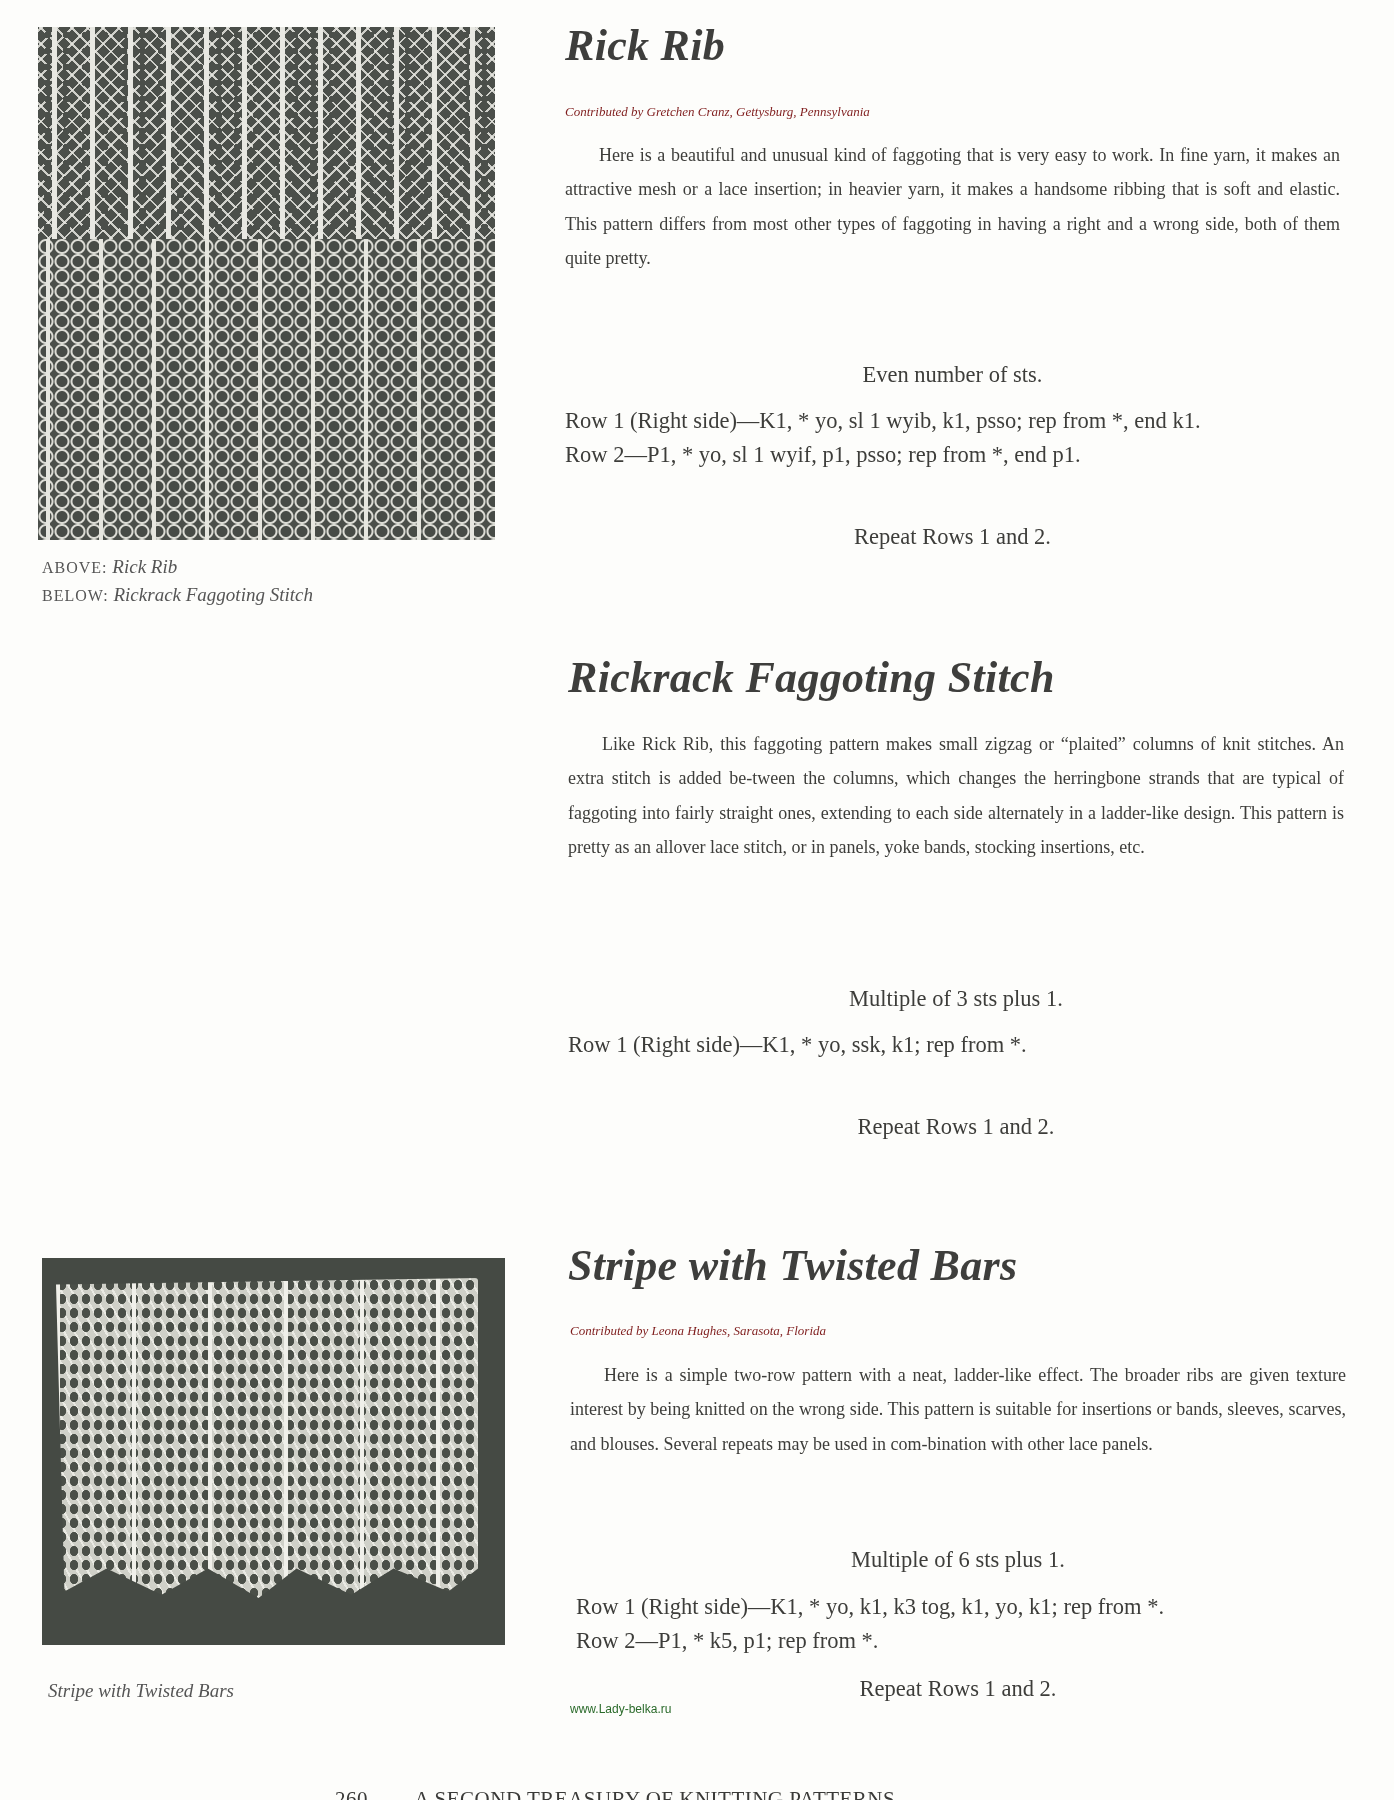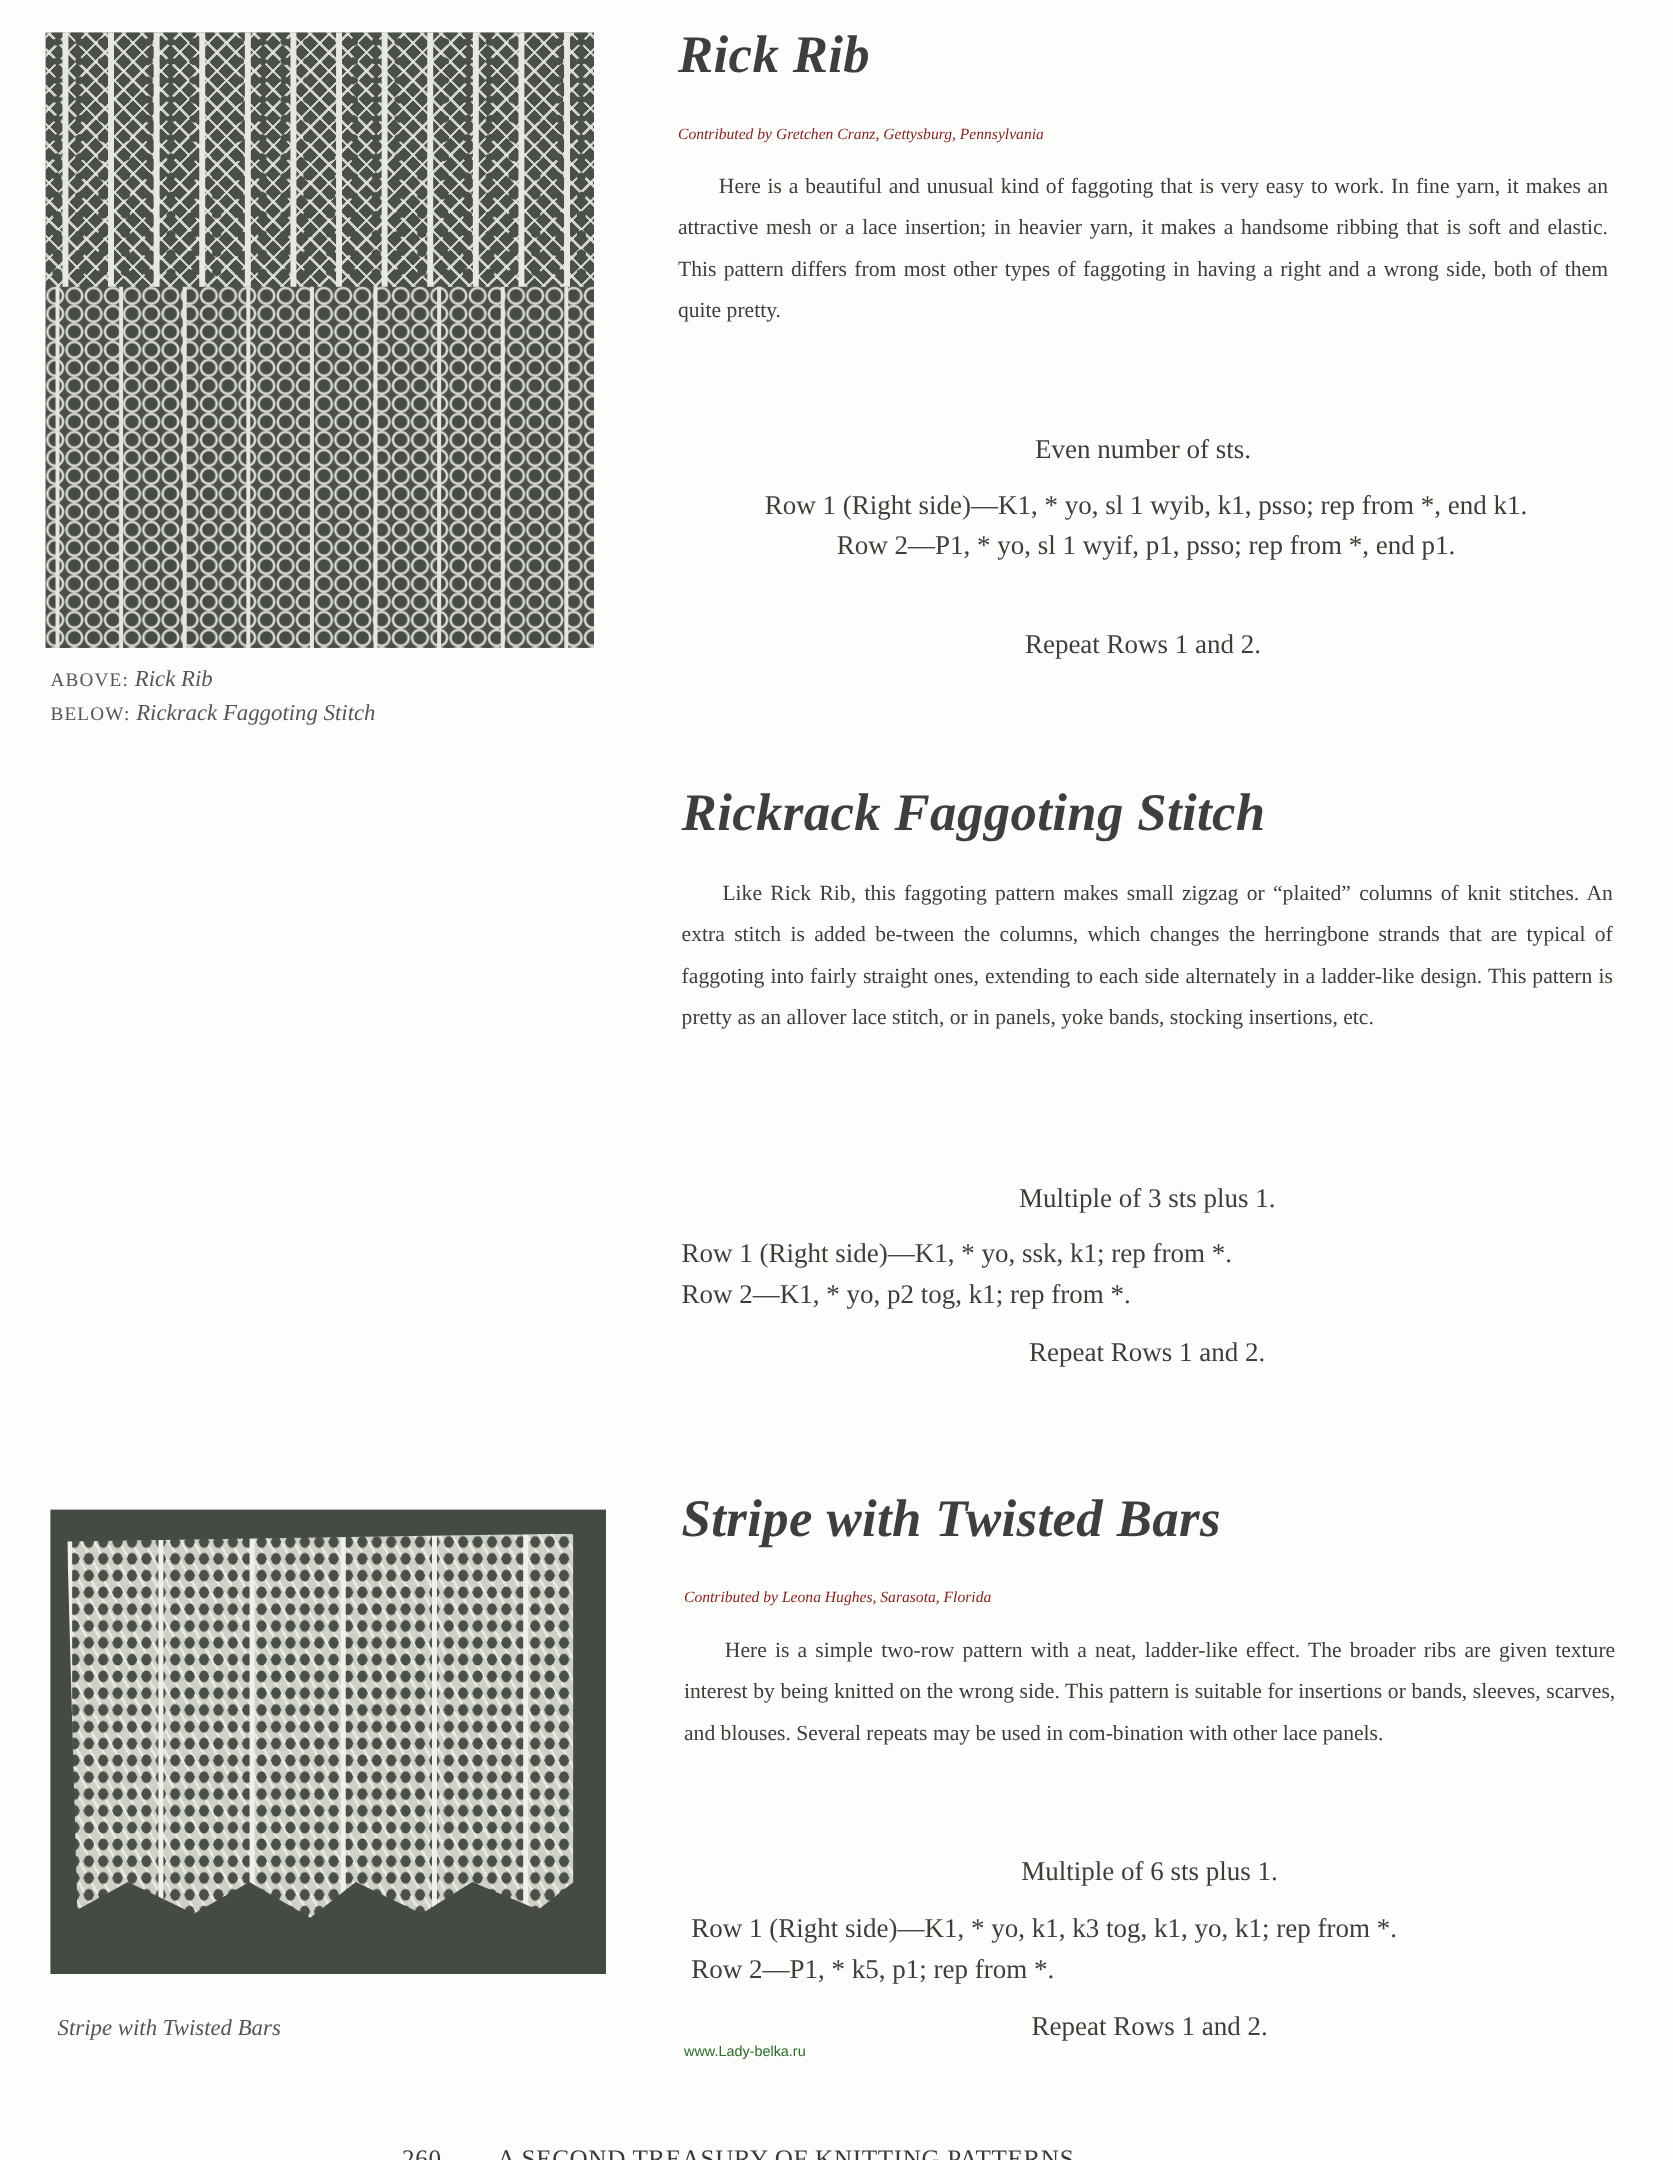--- a/index.html
+++ b/index.html
@@ -77,32 +77,31 @@
   <div>
     <span class="sc">BELOW:</span>
     <span class="it">Rickrack Faggoting Stitch</span>
   </div>
 </div>
 
 <h1 class="title" style="left:565px; top:20px;">Rick Rib</h1>
 <div class="contrib" style="left:565px; top:104px;">Contributed by Gretchen Cranz, Gettysburg, Pennsylvania</div>
 <div class="para" style="left:565px; top:138px; width:775px;"><span class="indent"></span><span>Here is a beautiful and unusual kind of faggoting that is very easy to work. In fine yarn, it makes an attractive mesh or a lace insertion; in heavier yarn, it makes a handsome ribbing that is soft and elastic. This pattern differs from most other types of faggoting in having a right and a wrong side, both of them quite pretty.</span></div>
 <div class="center" style="left:565px; top:362px; width:775px;">Even number of sts.</div>
-<div class="rows" style="left:565px; top:404px; width:780px;text-align:center;">
+<div class="rows" style="left:565px; top:404px; width:780px;">
   <div class="row">Row 1 (Right side)—K1, * yo, sl 1 wyib, k1, psso; rep from *, end k1.</div>
   <div class="row">Row 2—P1, * yo, sl 1 wyif, p1, psso; rep from *, end p1.</div>
 </div>
 <div class="center" style="left:565px; top:524px; width:775px;">Repeat Rows 1 and 2.</div>
 
 <h1 class="title" style="left:568px; top:652px;">Rickrack Faggoting Stitch</h1>
 <div class="para" style="left:568px; top:727px; width:776px;"><span class="indent"></span><span>Like Rick Rib, this faggoting pattern makes small zigzag or “plaited” columns of knit stitches. An extra stitch is added be-tween the columns, which changes the herringbone strands that are typical of faggoting into fairly straight ones, extending to each side alternately in a ladder-like design. This pattern is pretty as an allover lace stitch, or in panels, yoke bands, stocking insertions, etc.</span></div>
 <div class="center" style="left:568px; top:986px; width:776px;">Multiple of 3 sts plus 1.</div>
 <div class="rows" style="left:568px; top:1028px; width:780px;font-family:Liberation Serif, serif;">
   <div class="row">Row 1 (Right side)—K1, * yo, ssk, k1; rep from *.</div>
-  <div class="row">Row 2—K1, * yo, p2 tog, k1; rep from *.</div>
 </div>
 <div class="center" style="left:568px; top:1114px; width:776px;">Repeat Rows 1 and 2.</div>
 
 <div class="photo stripe">
   <div class="fabric"></div>
 </div>
 <div class="abs caption" style="left:48px; top:1677px;">
   <span class="it">Stripe with Twisted Bars</span>
 </div>
 

